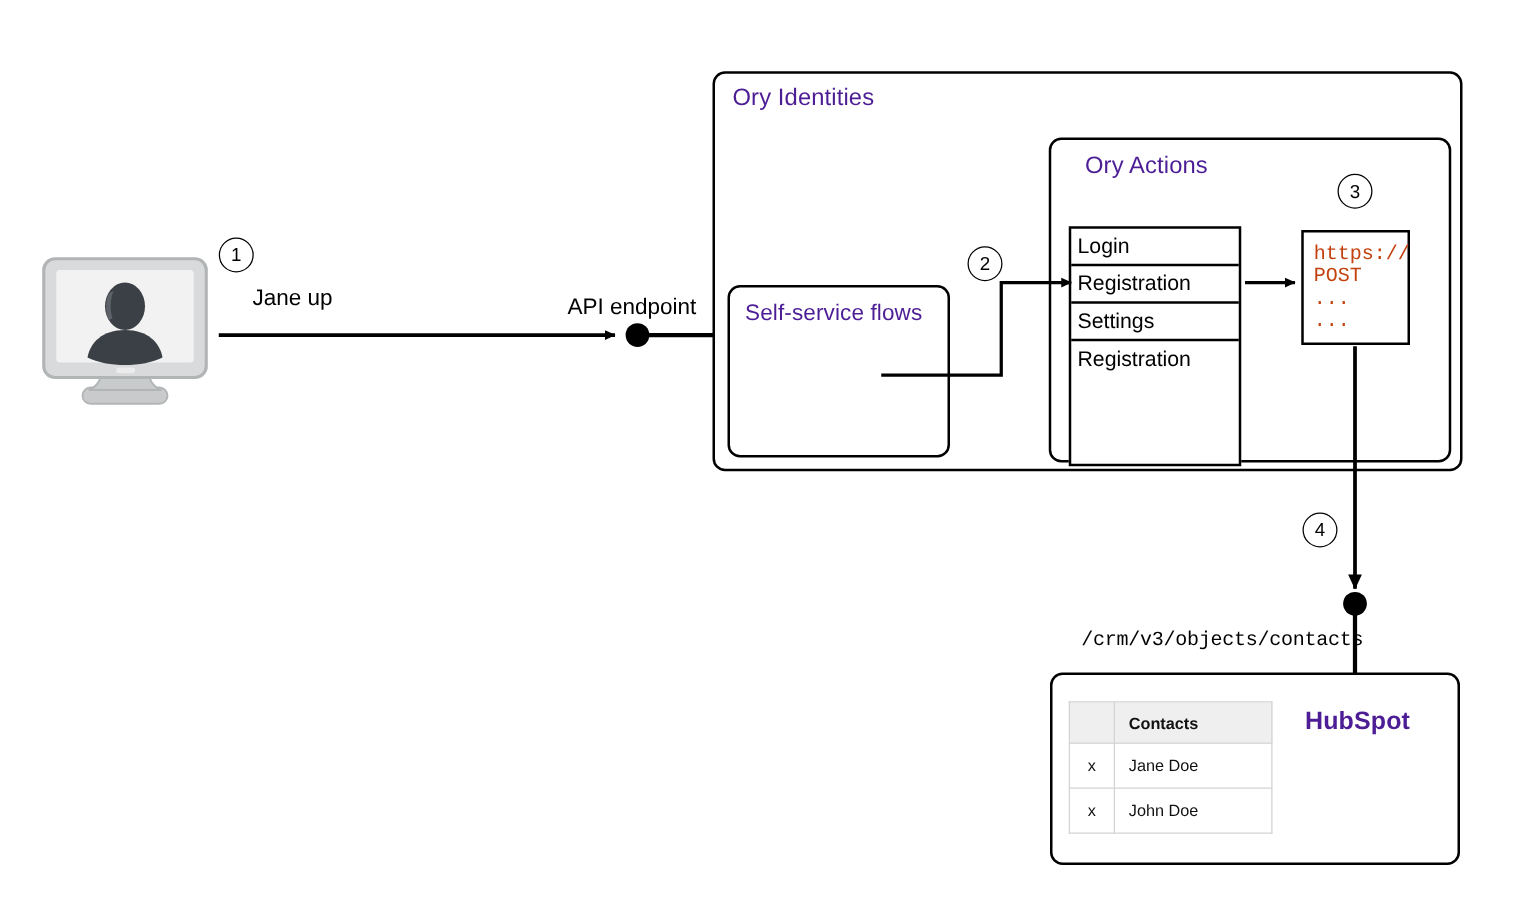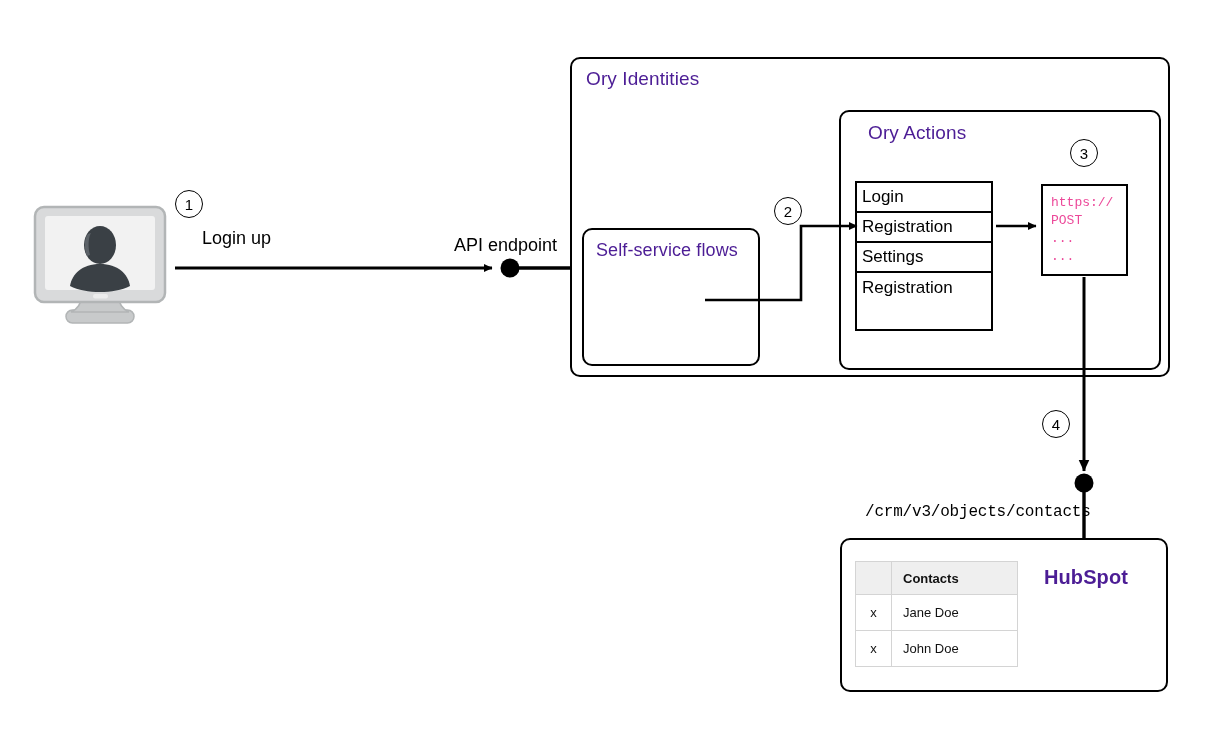--- a/index.html
+++ b/index.html
@@ -91,24 +91,24 @@
     white-space: nowrap;
   }
   .flowitem:last-child { border-bottom: none; }
 
   
   .webhook-text {
     position: absolute;
     left: 8px;
     top: 8px;
     font-family: "Liberation Mono", "DejaVu Sans Mono", monospace;
-    font-size: 13px;
+    font-size: 16px;
     line-height: 18px;
     white-space: pre;
-    color: #ec4899;
+    color: #c2410c;
   }
 
   
   .hstable {
     position: absolute;
     border-collapse: collapse;
     background: #fff;
     font-size: 13px;
     padding-left: 28px;
   }
@@ -163,36 +163,36 @@
         <path d="M68 60 C50 60 40 70 38 82 C46 86 57 88 68 88 C79 88 90 86 98 82 C96 70 86 60 68 60 Z"></path>
       </g>
       <g fill="#5c6268">
         <path d="M56 30 C52 34 52 45 55 52 L58 51 C56 44 56 34 59 29 Z"></path>
       </g>
     </svg>
   </div>
 
   <div class="badge" style="left:175px; top:190px;">1</div>
 
-  <div class="lbl" style="left:202px; top:228px;">Login up</div>
+  <div class="lbl" style="left:202px; top:228px;">Jane up</div>
 
   <div class="lbl" style="left:454px; top:235px;">API endpoint</div>
 
   <div class="rbox" style="left:570px; top:57px; width:600px; height:320px;"></div>
   <div class="boxlabel" style="left:586px; top:68px;">Ory Identities</div>
 
   <div class="rbox" style="left:582px; top:228px; width:178px; height:138px;"></div>
   <div class="boxlabel" style="left:596px; top:240px; font-size:18px;">Self-service flows</div>
 
   <div class="badge" style="left:774px; top:197px;">2</div>
 
   <div class="rbox" style="left:839px; top:110px; width:322px; height:260px;"></div>
   <div class="boxlabel" style="left:868px; top:122px;">Ory Actions</div>
 
-  <div class="flowlist" style="left:855px; top:181px; width:138px; height:150px;">
+  <div class="flowlist" style="left:855px; top:181px; width:138px; height:192px;">
     <div class="flowitem">Login</div>
     <div class="flowitem">Registration</div>
     <div class="flowitem">Settings</div>
     <div class="flowitem">Registration</div>
   </div>
 
   <div class="badge" style="left:1070px; top:139px;">3</div>
 
   <div class="sqbox" style="left:1041px; top:184px; width:87px; height:92px;">
     <div class="webhook-text">https://

